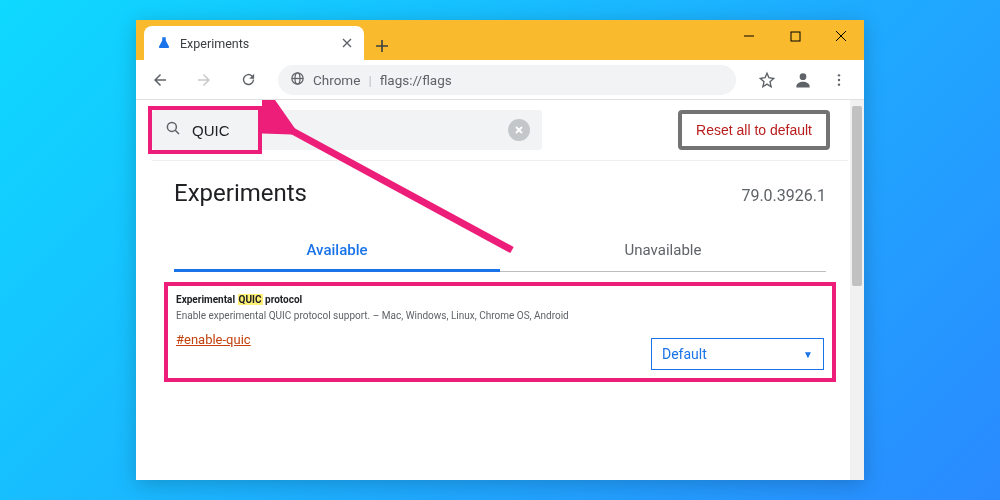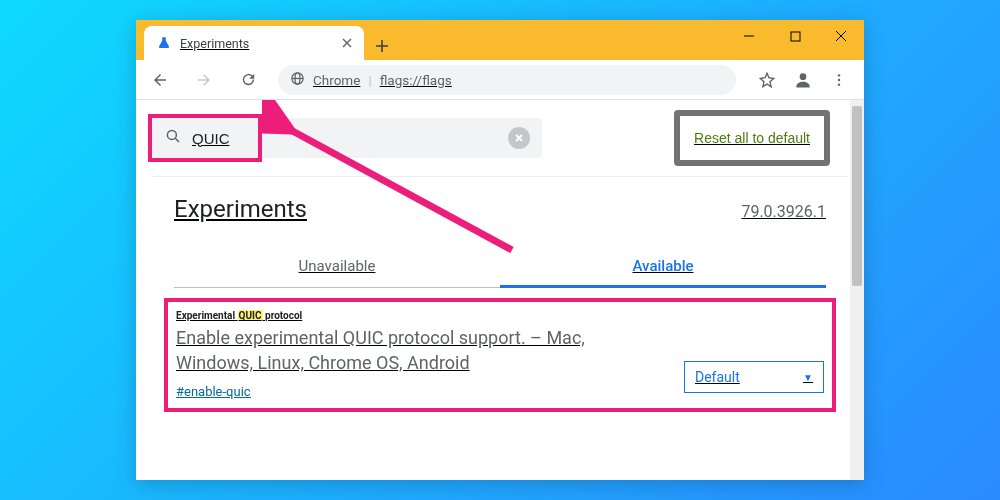--- a/index.html
+++ b/index.html
@@ -7,21 +7,21 @@
   body {
     font-family: "Segoe UI", Roboto, Arial, sans-serif;
     background: linear-gradient(135deg, #0ed9ff 0%, #2a8aff 100%);
     display: flex; align-items: center; justify-content: center;
   }
   .browser-window {
     width: 728px; height: 460px;
     background: #fff;
     box-shadow: 0 4px 20px rgba(0,0,0,0.2);
     position: relative;
-    display: flex; flex-direction: column; text-decoration: underline;
+    display: flex; flex-direction: column;
   }
   
   .titlebar {
     height: 40px; background: #f9bb2d;
     display: flex; align-items: flex-start;
     position: relative;
   }
   .tab-strip { display: flex; align-items: flex-end; height: 40px; padding-left: 8px; }
   .tab {
     display: flex; align-items: center;
@@ -73,43 +73,43 @@
     width: 390px; height:40px; background:#f1f3f4; border-radius:4px;
     display:flex; align-items:center; padding:0 12px; gap:10px;
     position:relative;
   }
   .searchbox input {
     border:none; background:transparent; outline:none;
     font-size:15px; color:#202124; width: 260px; font-weight:500;
   }
   .clear-btn { margin-left:auto; width:22px; height:22px; border-radius:50%; background:#c4c7ca; display:flex; align-items:center; justify-content:center; cursor:pointer;}
   .reset-btn {
-    border:6px solid #737373; background:#fff; color:#4d7c0f;
-    font-size:14px; font-weight:500; padding:14px 14px; border-radius:4px; cursor:pointer;
+    border:4px solid #737373; background:#fff; color:#b91c1c;
+    font-size:14px; font-weight:500; padding:8px 14px; border-radius:4px; cursor:pointer;
   }
   
   .head-row { display:flex; align-items:baseline; justify-content:space-between; padding:18px 22px 6px 22px;}
   .head-row h1 { font-size:24px; font-weight:400; color:#202124; }
   .version { font-size:16px; color:#5f6368; }
   
   .flag-tabs { display:flex; margin:18px 22px 0 22px; }
   .flag-tab { flex:1; text-align:center; padding:10px 0; font-size:15px; color:#5f6368; border-bottom:1px solid #bdbdbd; cursor:pointer;}
   .flag-tab.active { color:#1a73e8; border-bottom:3px solid #1a73e8; font-weight:500;}
   
   .flag-list { padding: 16px 18px; position:relative;}
   .flag-item-box { position:relative; }
   .highlight-flag { left:-6px; top:-6px; right:-6px; bottom:-6px; width:auto; height:auto; }
   .flag-item { display:flex; gap:20px; padding:6px 6px;}
   .flag-text { flex:1; }
   .flag-title { font-size:10px; font-weight:700; color:#202124; margin-bottom:4px;}
   .flag-title .hl { background:#fff176; padding:0 1px;}
-  .flag-desc { font-size:18px; color:#5f6368; line-height:1.4; margin-bottom:6px;}
-  .flag-anchor { font-size:13px; color:#0369a1; text-decoration:underline; cursor:pointer;}
+  .flag-desc { font-size:10px; color:#5f6368; line-height:1.4; margin-bottom:6px;}
+  .flag-anchor { font-size:13px; color:#c2410c; text-decoration:underline; cursor:pointer;}
   .flag-select {
-    width:140px; height:32px; border:1px solid #1a73e8; color:#1a73e8;
+    width:173px; height:32px; border:1px solid #1a73e8; color:#1a73e8;
     background:#fff; font-size:14px; padding:8px 10px; cursor:pointer;
     display:flex; align-items:center; justify-content:space-between;
     align-self:center;
     margin-top:44px;
   }
   .flag-select .caret { color:#1a73e8; font-size:10px;}
   
   .arrow-svg { position:absolute; left:110px; top:0px; pointer-events:none; }
 </style>
 </head>
@@ -238,22 +238,22 @@
           <line x1="250" y1="150" x2="25" y2="28" stroke="#ec1e79" stroke-width="7" marker-end="url(#ah)"></line>
         </svg>
       </div>
 
       <div class="head-row">
         <h1>Experiments</h1>
         <span class="version">79.0.3926.1</span>
       </div>
 
       <div class="flag-tabs">
+        <div class="flag-tab active">Available</div>
         <div class="flag-tab">Unavailable</div>
-        <div class="flag-tab active">Available</div>
       </div>
 
       <div class="flag-list">
         <div class="flag-item-box">
           <div class="highlight-box highlight-flag"></div>
           <div class="flag-item">
             <div class="flag-text">
               <div class="flag-title">
                 <span>Experimental </span><span class="hl">QUIC</span><span> protocol</span>
               </div>

